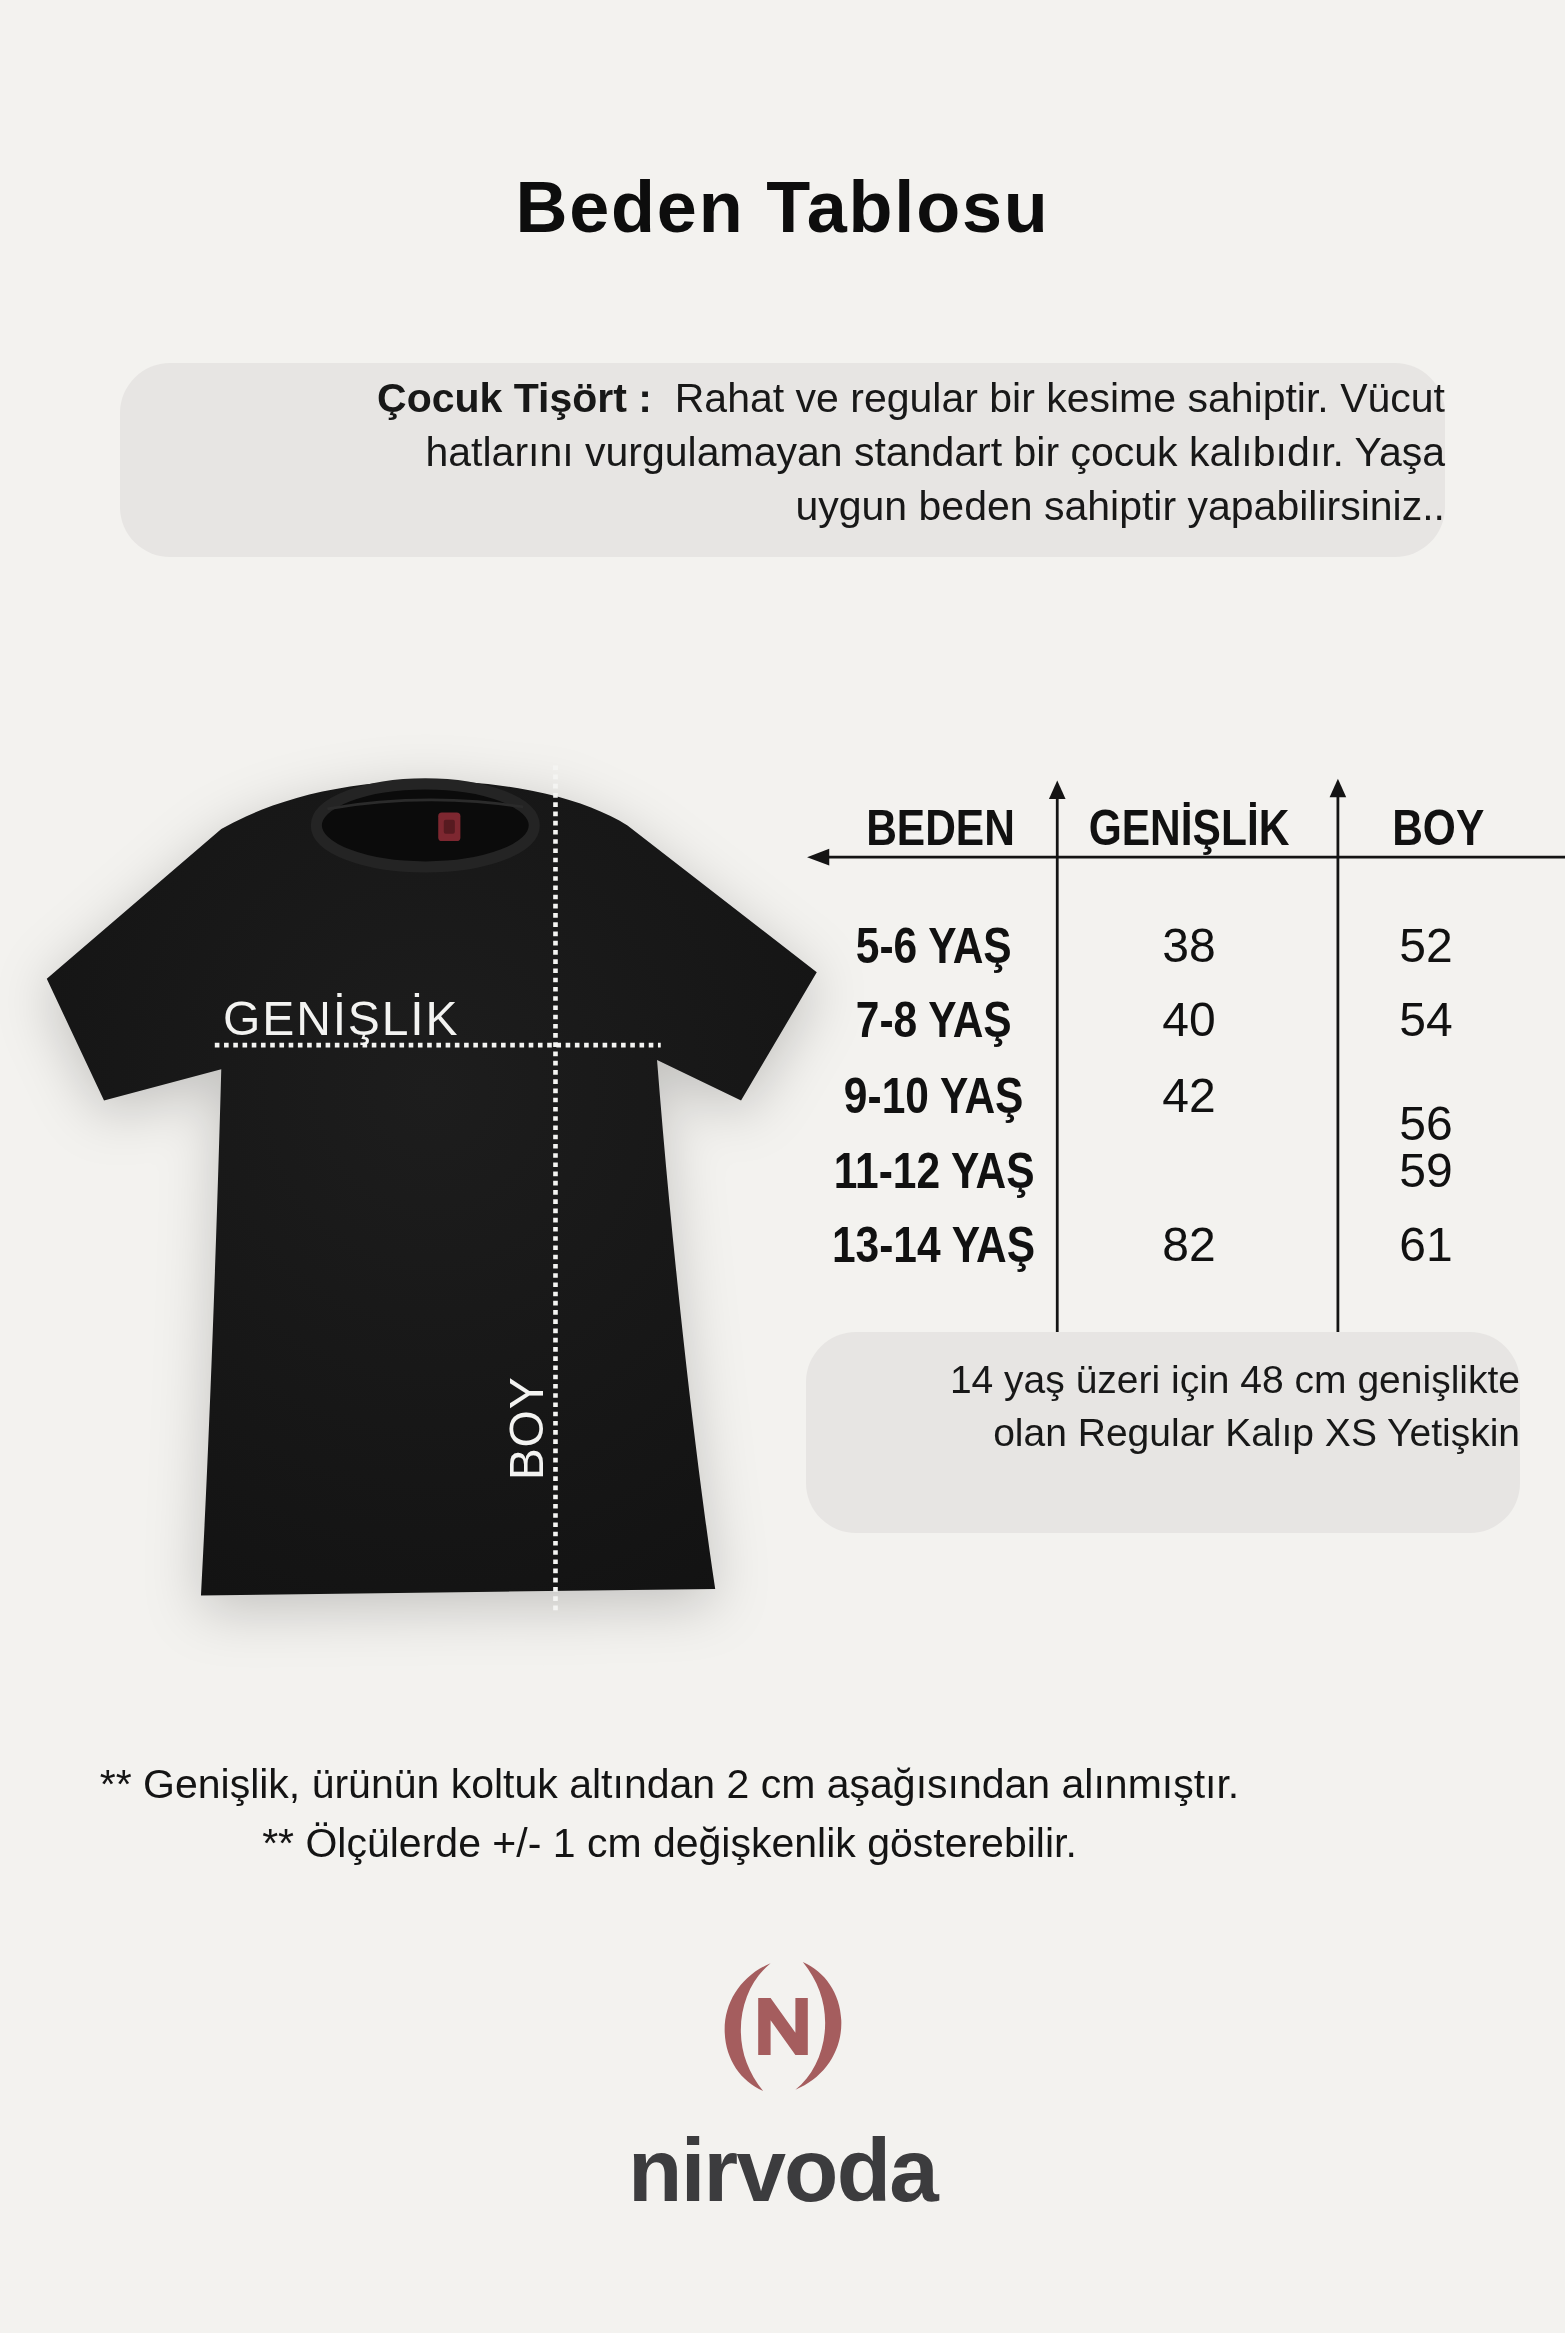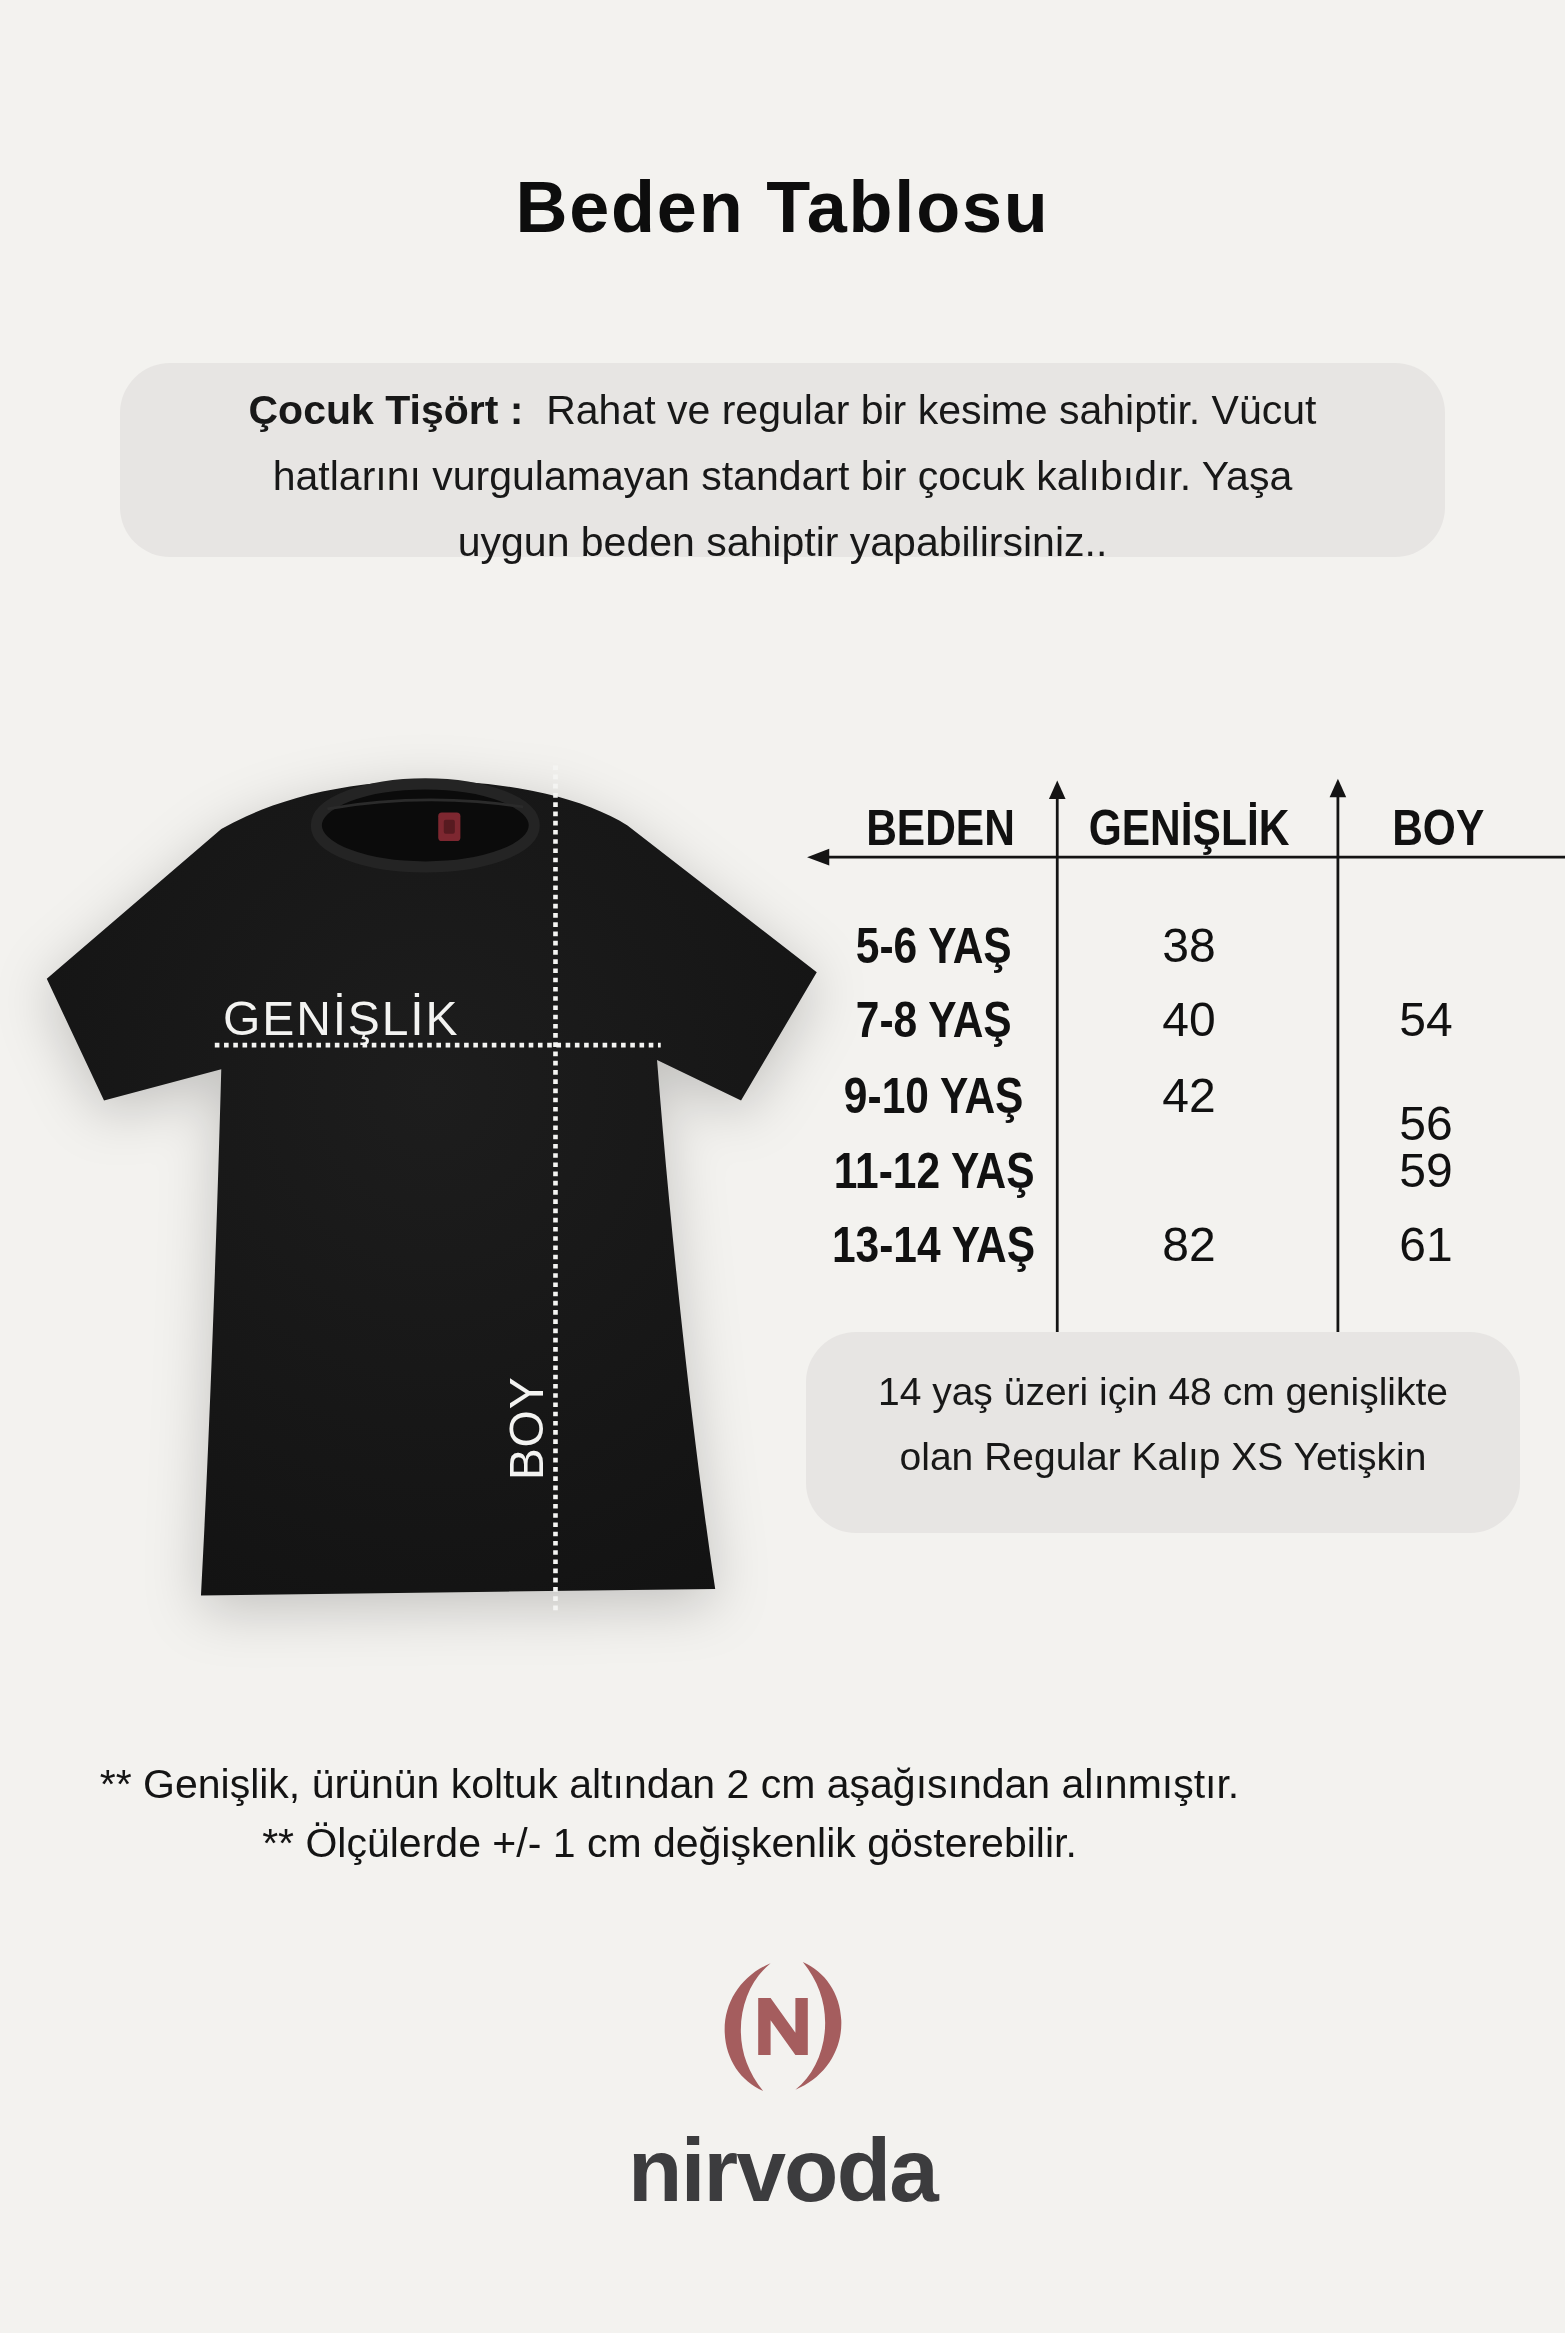--- a/index.html
+++ b/index.html
@@ -17,21 +17,21 @@
   }
   
   .panel{
     position:absolute;background:#e7e5e3;border-radius:50px;
     text-align:center;color:#181818;
   }
   .desc-box{left:120px;top:363px;width:1325px;height:194px;
     font-size:41px;line-height:54px;padding-top:8.3px;box-sizing:border-box;}
   .note-box{left:806px;top:1332px;width:714px;height:201px;
     font-size:39px;line-height:53px;padding-top:21px;box-sizing:border-box;}
-  .panel p{margin:12px;white-space:nowrap;}
+  .panel p{margin:0;white-space:nowrap;text-align:right;}
   .lead{font-weight:bold;}
   
   .shirt-svg{position:absolute;left:32px;top:757px;
     filter:drop-shadow(0 14.8px 28px rgba(0,0,0,0.20));}
   .shirt-label{font-family:"Liberation Sans",sans-serif;}
   
   .grid-svg{position:absolute;left:783px;top:775px;}
   .cell{
     position:absolute;width:258px;height:59px;
     display:flex;align-items:center;justify-content:center;
@@ -121,20 +121,23 @@
   <div class="cell hdr" style="left:1309px;top:798px;">
     <span class="cx">BOY</span>
     </div>
 
   <div class="cell age" style="left:805px;top:916px;">
     <span class="cx">5-6 YAŞ</span>
     </div>
   <div class="cell num" style="left:1060px;top:916px;">
     <span>38</span>
     </div>
+  <div class="cell num" style="left:1297px;top:916px;">
+    <span>52</span>
+    </div>
 
   <div class="cell age" style="left:805px;top:990px;">
     <span class="cx">7-8 YAŞ</span>
     </div>
   <div class="cell num" style="left:1060px;top:990px;">
     <span>40</span>
     </div>
   <div class="cell num" style="left:1297px;top:990px;">
     <span>54</span>
     </div>

